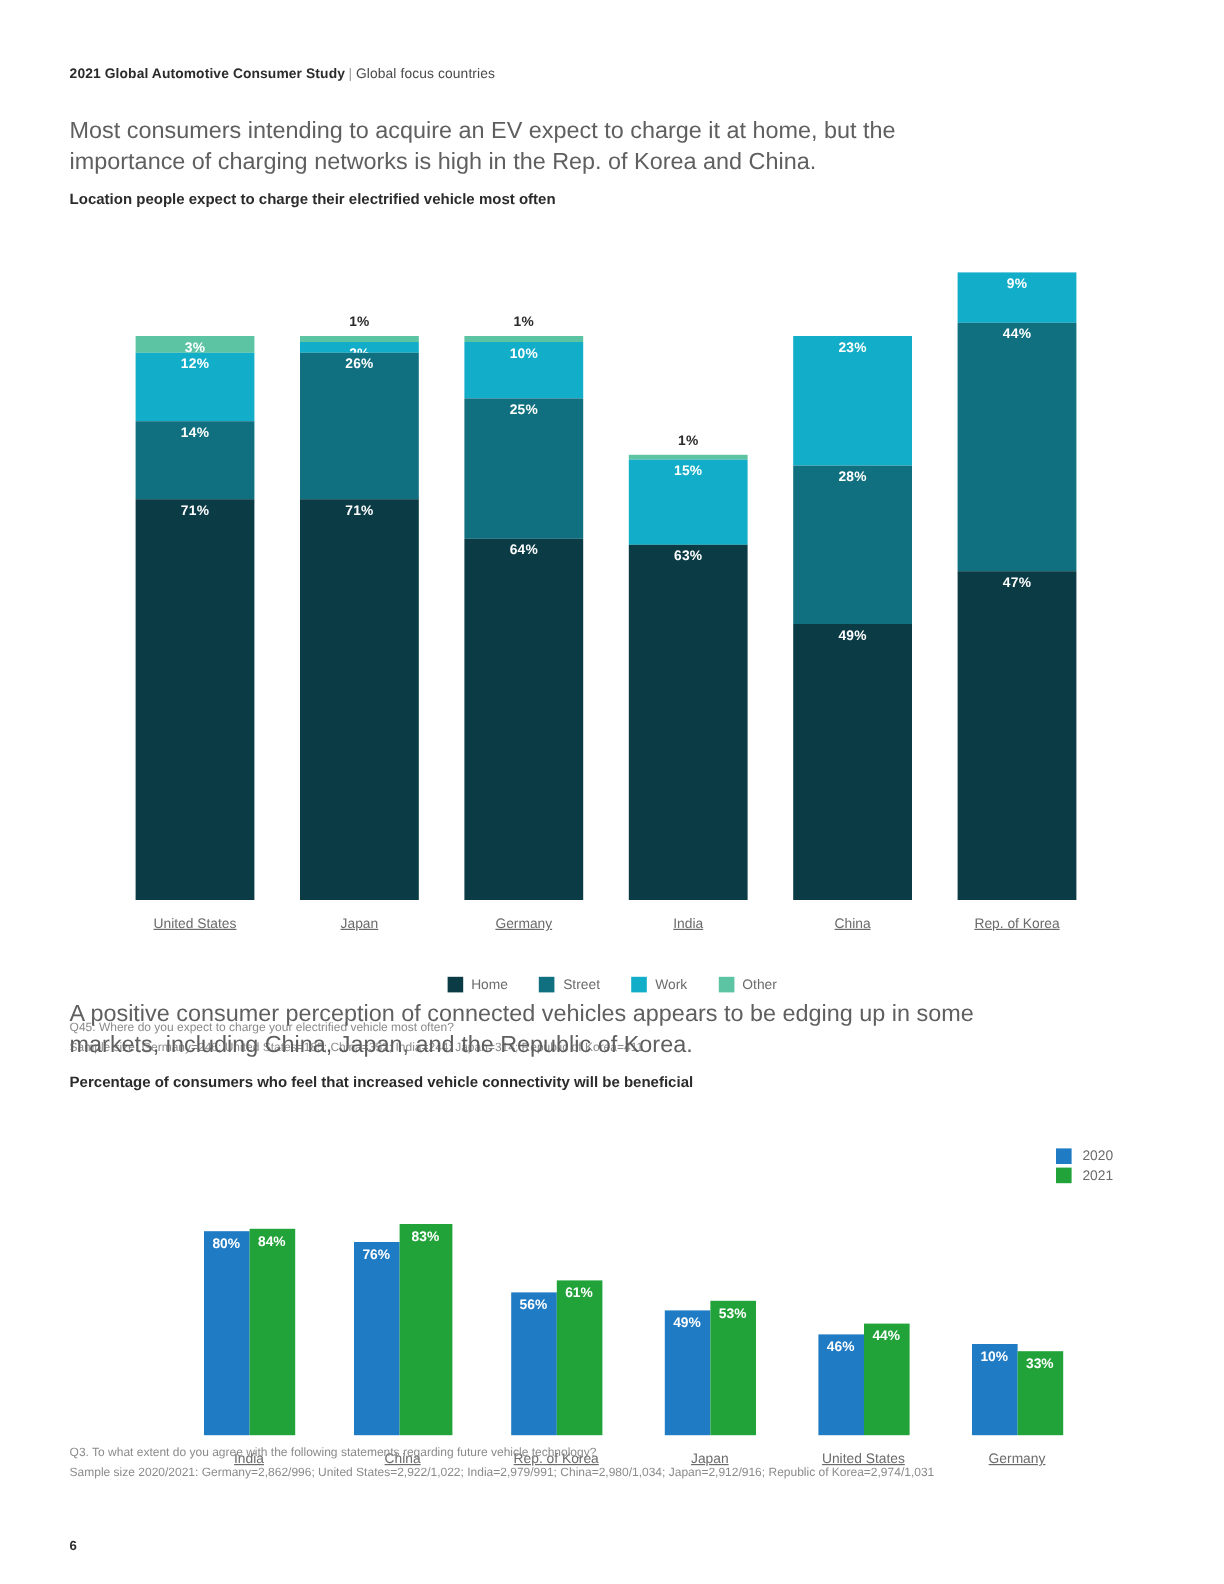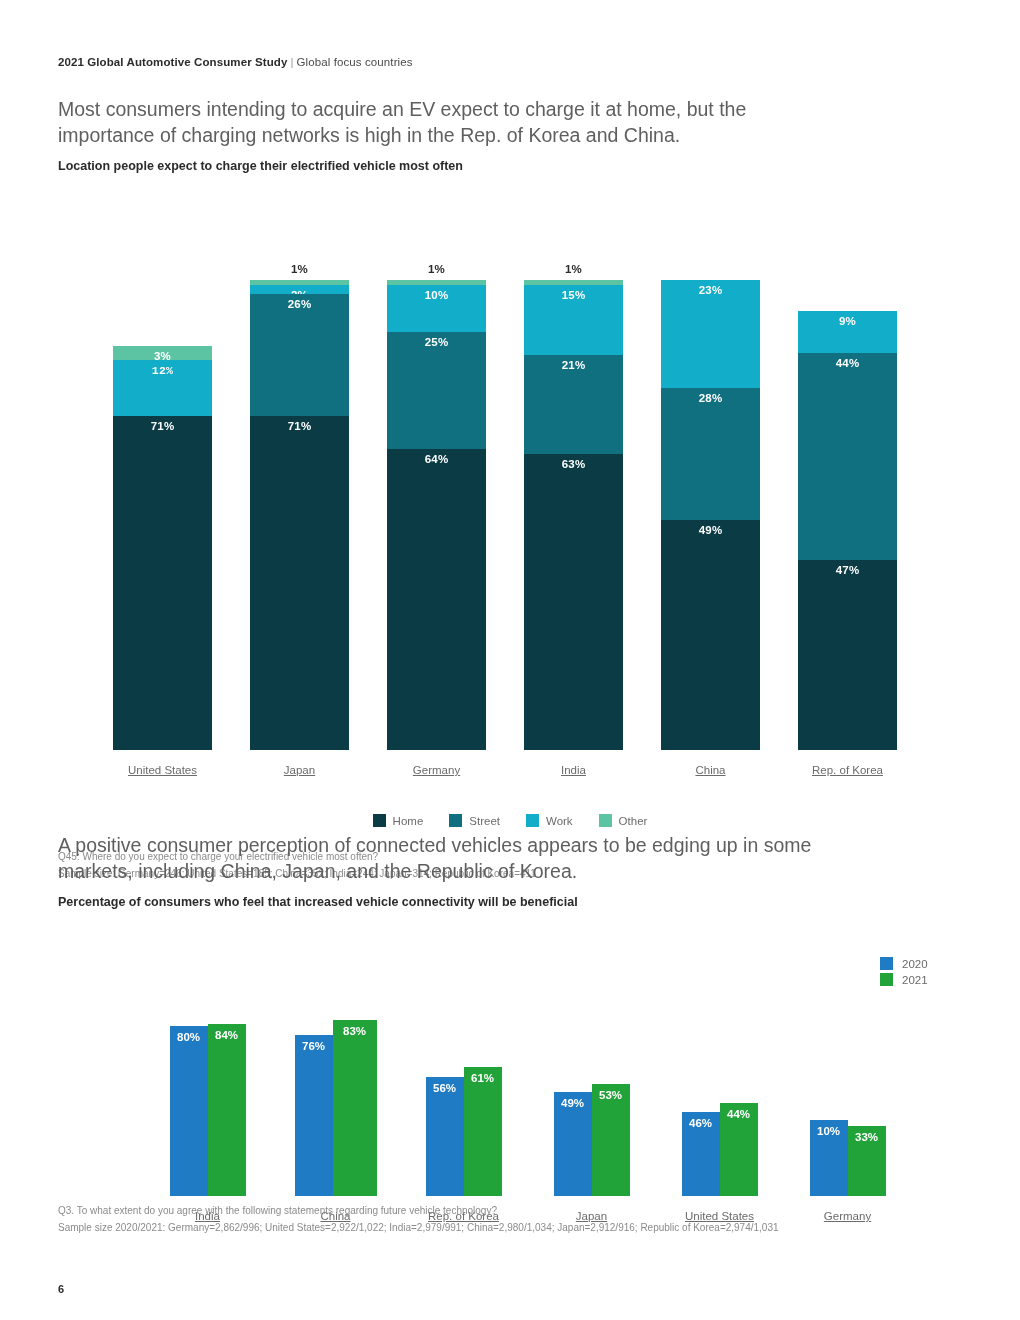--- a/index.html
+++ b/index.html
@@ -95,22 +95,25 @@
   <div class="section" id="section-ev">
     <div class="sec-title">Most consumers intending to acquire an EV expect to charge it at home, but the importance of charging networks is high in the Rep. of Korea and China.</div>
     <div class="sec-sub" id="ev-sub">Location people expect to charge their electrified vehicle most often</div>
 
     <div class="plot" id="ev-plot">
         <div class="cat" style="left: 113px; width: 99px; height: 580px;">
           <div class="stack">
             <div class="seg" style="height: 14.1px; background: rgb(92, 196, 163);">
               <span class="seg-label">3%</span>
             </div>
-            <div class="seg" style="height: 56.4px; background: rgb(18, 173, 200); font-family: Liberation Mono, monospace;">
+            <div class="seg" style="height: 56.4px; background: rgb(18, 173, 200);">
               <span class="seg-label">12%</span>
+            </div>
+            <div class="seg" style="height: 65.8px; background: rgb(16, 112, 127);">
+              <span class="seg-label">14%</span>
             </div>
             <div class="seg" style="height: 333.7px; background: rgb(11, 60, 70);">
               <span class="seg-label">71%</span>
             </div>
           </div>
           <div class="cat-label" style="bottom: 0px;">United States</div>
         </div>
         <div class="cat" style="left: 250px; width: 99px; height: 580px;">
           <div class="stack">
             <div class="seg" style="height: 4.7px; background: rgb(92, 196, 163);">
@@ -146,23 +149,20 @@
           <div class="cat-label" style="bottom: 0px;">Germany</div>
         </div>
         <div class="cat" style="left: 524px; width: 99px; height: 580px;">
           <div class="stack">
             <div class="seg" style="height: 4.7px; background: rgb(92, 196, 163);">
               <span class="seg-label outside dark">1%</span>
             </div>
             <div class="seg" style="height: 70.5px; background: rgb(18, 173, 200);">
               <span class="seg-label">15%</span>
             </div>
-            <div class="seg" style="height: 98.7px; background: rgb(16, 112, 127);">
-              <span class="seg-label">21%</span>
-            </div>
             <div class="seg" style="height: 296.1px; background: rgb(11, 60, 70);">
               <span class="seg-label">63%</span>
             </div>
           </div>
           <div class="cat-label" style="bottom: 0px;">India</div>
         </div>
         <div class="cat" style="left: 661px; width: 99px; height: 580px;">
           <div class="stack">
             <div class="seg" style="height: 108.1px; background: rgb(18, 173, 200);">
               <span class="seg-label">23%</span>
@@ -177,21 +177,21 @@
           <div class="cat-label" style="bottom: 0px;">China</div>
         </div>
         <div class="cat" style="left: 798px; width: 99px; height: 580px;">
           <div class="stack">
             <div class="seg" style="height: 42.3px; background: rgb(18, 173, 200);">
               <span class="seg-label">9%</span>
             </div>
             <div class="seg" style="height: 206.8px; background: rgb(16, 112, 127);">
               <span class="seg-label">44%</span>
             </div>
-            <div class="seg" style="height: 190px; background: rgb(11, 60, 70);">
+            <div class="seg" style="height: 274px; background: rgb(11, 60, 70);">
               <span class="seg-label">47%</span>
             </div>
           </div>
           <div class="cat-label" style="bottom: 0px;">Rep. of Korea</div>
         </div>
       </div>
 
     <div class="legend-row" id="ev-legend" style="top:718px;">
         <div class="legend-item">
           <span class="swatch" style="background: rgb(11, 60, 70);"></span>

